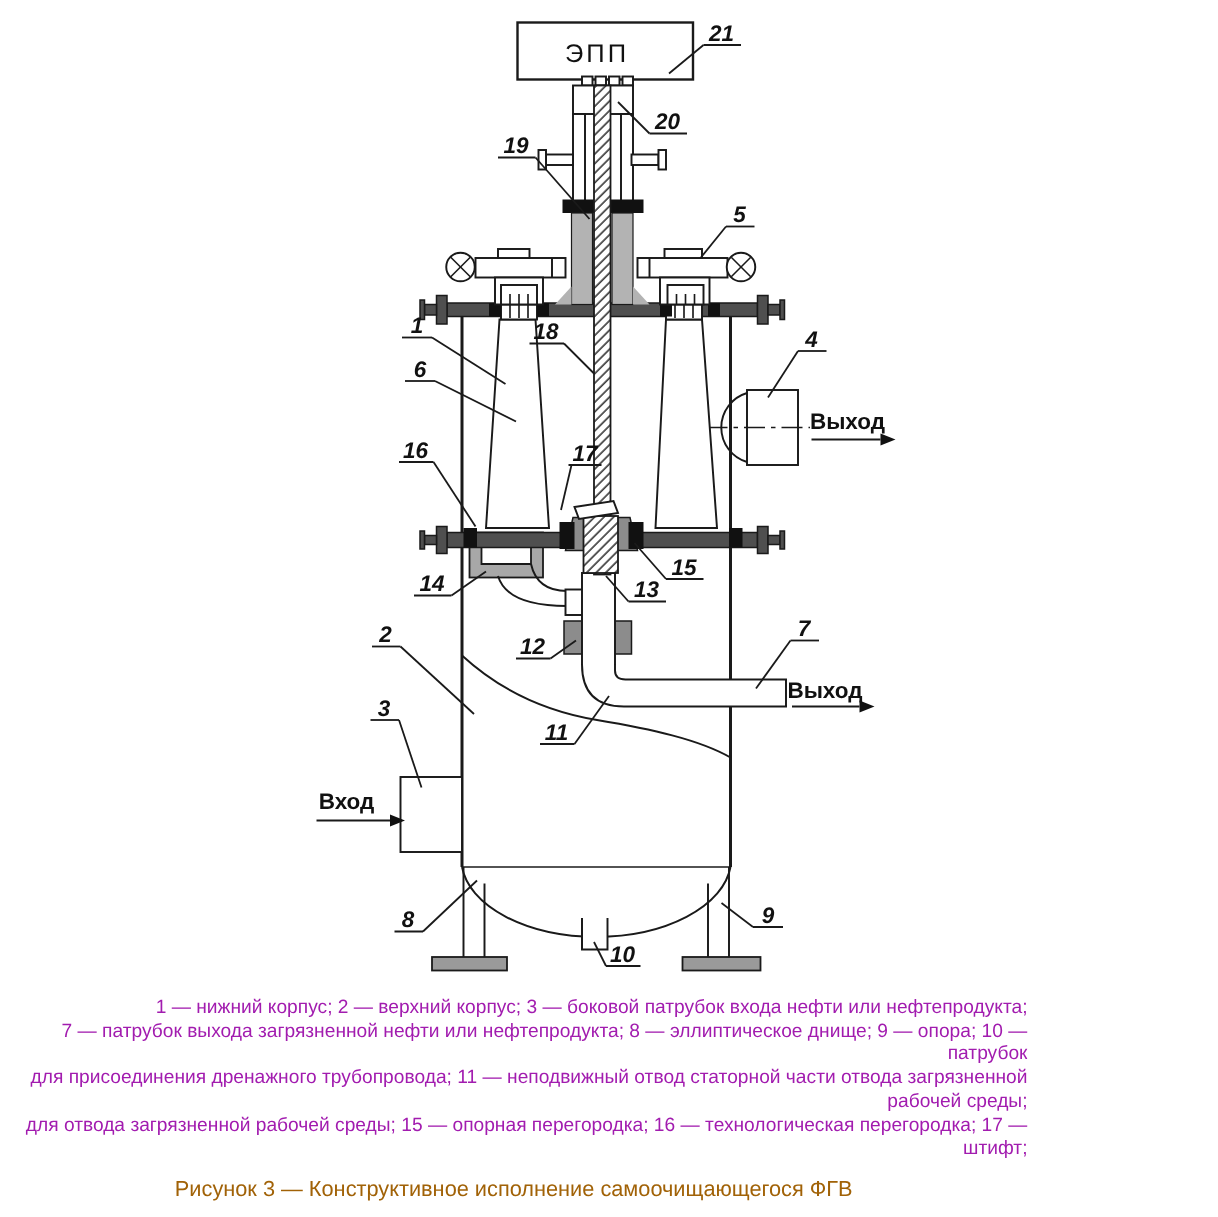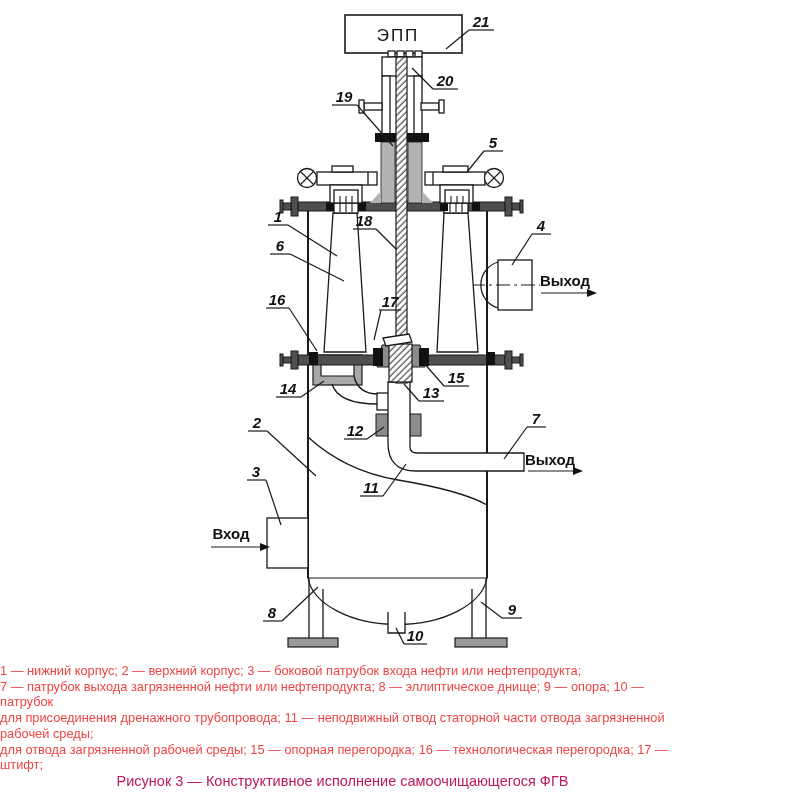--- a/index.html
+++ b/index.html
@@ -11,22 +11,22 @@
   .wf{fill:#fff;stroke:#1a1a1a;stroke-width:1.3;}
   .dark{fill:#4f4f4f;stroke:#1a1a1a;stroke-width:1;}
   .mid{fill:#8c8c8c;stroke:#1a1a1a;stroke-width:1;}
   .lt{fill:#b3b3b3;stroke:none;}
   .ltl{fill:#b3b3b3;stroke:#1a1a1a;stroke-width:0.8;}
   .blk{fill:#111;stroke:none;}
   .lead{stroke:#1a1a1a;stroke-width:1.2;fill:none;}
   .callout{font:italic bold 15px "Liberation Sans",sans-serif;fill:#111;}
   .flow{font:bold 15px "Liberation Sans",sans-serif;fill:#111;}
   .motor{font:17px "Liberation Sans",sans-serif;fill:#111;letter-spacing:2px;}
-  .legend{padding-top:8px;text-align:left;font-size:12.8px;line-height:15.7px;color:#ef4444;}
-  .caption{text-align:center;font-size:14.5px;color:#be185d;}
+  .legend{padding-top:8px;text-align:right;font-size:12.8px;line-height:15.7px;color:#a21caf;}
+  .caption{margin-top:12px;text-align:center;font-size:14.5px;color:#a16207;}
 </style>
 </head>
 <body>
 
 <div id="page">
 <svg width="812" height="655" viewBox="0 0 812 655">
   <defs>
     <pattern id="hatch" patternUnits="userSpaceOnUse" width="4.5" height="4.5" patternTransform="rotate(-45)">
       <rect width="4.5" height="4.5" fill="#fff"></rect>
       <line x1="0" y1="2" x2="4.5" y2="2" stroke="#3a3a3a" stroke-width="1.1"></line>

